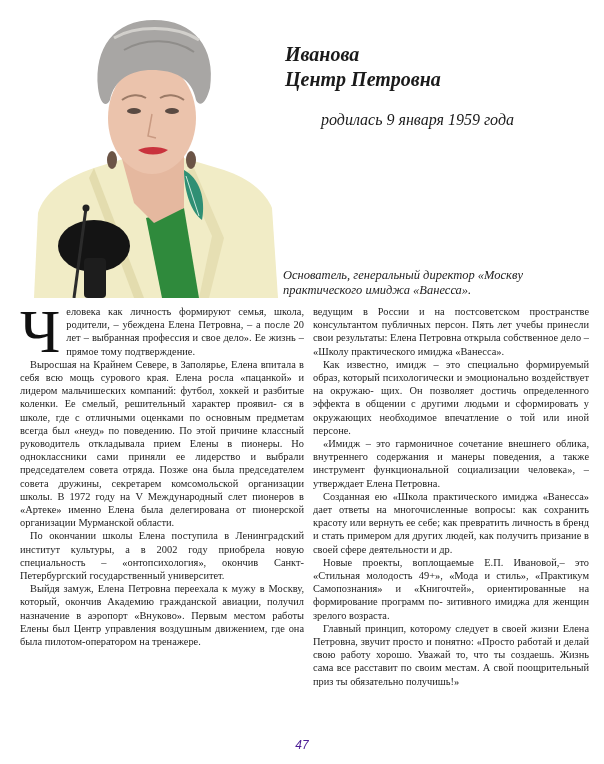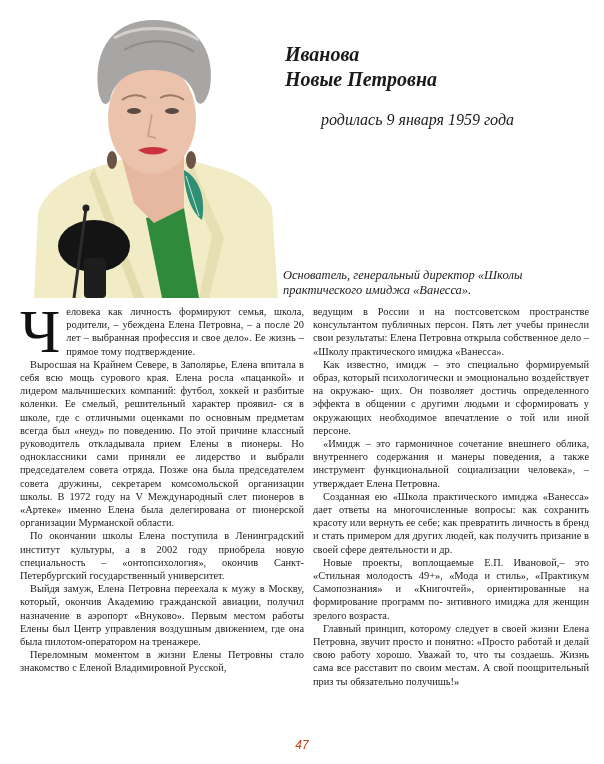--- a/index.html
+++ b/index.html
@@ -87,21 +87,21 @@
     }
     .page-number {
       position: absolute;
       left: 0;
       width: 604px;
       top: 738px;
       text-align: center;
       font-family: "Liberation Sans", sans-serif;
       font-style: italic;
       font-size: 12px;
-      color: #c2410c;
+      color: #4c1d95;
     }
   </style>
 </head>
 <body>
 
 <div class="photo">
   <svg width="244" height="290" viewBox="0 0 244 290">
 
     <path d="M0 290 L4 205 C10 185 30 170 60 160 L92 150 L150 150 L190 162 C215 170 232 185 238 200 L244 290 Z" fill="#f1ecc6"></path>
 
@@ -136,34 +136,33 @@
 
     <ellipse cx="60" cy="238" rx="36" ry="26" fill="#141414"></ellipse>
     <rect x="50" y="250" width="22" height="40" rx="4" fill="#1d1d1d"></rect>
     <path d="M52 200 L40 290" stroke="#2b2b2b" stroke-width="3" fill="none"></path>
     <circle cx="52" cy="200" r="3.5" fill="#222"></circle>
   </svg>
 </div>
 
 <div class="title-block">
   <div class="name">Иванова</div>
-  <div class="name">Новые Петровна</div>
+  <div class="name">Центр Петровна</div>
   <div class="birth">родилась 9 января 1959 года</div>
 </div>
 
-<div class="caption">Основатель, генеральный директор «Школы практического имиджа «Ванесса».</div>
+<div class="caption">Основатель, генеральный директор «Москву практического имиджа «Ванесса».</div>
 
 <div class="col col-left">
   <p class="first">
     <span class="dropcap">Ч</span><span>еловека как личность формируют семья, школа, родители, – убеждена Елена Петровна, – а после 20 лет – выбранная профессия и свое дело». Ее жизнь – прямое тому подтверждение.</span>
   </p>
   <p>Выросшая на Крайнем Севере, в Заполярье, Елена впитала в себя всю мощь сурового края. Елена росла «пацанкой» и лидером мальчишеских компаний: футбол, хоккей и разбитые коленки. Ее смелый, решительный характер проявил- ся в школе, где с отличными оценками по основным предметам всегда был «неуд» по поведению. По этой причине классный руководитель откладывала прием Елены в пионеры. Но одноклассники сами приняли ее лидерство и выбрали председателем совета отряда. Позже она была председателем совета дружины, секретарем комсомольской организации школы. В 1972 году на V Международный слет пионеров в «Артеке» именно Елена была делегирована от пионерской организации Мурманской области.</p>
   <p>По окончании школы Елена поступила в Ленинградский институт культуры, а в 2002 году приобрела новую специальность – «онтопсихология», окончив Санкт-Петербургский государственный университет.</p>
   <p>Выйдя замуж, Елена Петровна переехала к мужу в Москву, который, окончив Академию гражданской авиации, получил назначение в аэропорт «Внуково». Первым местом работы Елены был Центр управления воздушным движением, где она была пилотом-оператором на тренажере.</p>
-  <p>Переломным моментом в жизни Елены Петровны стало знакомство с Еленой Владимировной Русской,</p>
 </div>
 
 <div class="col col-right">
   <p class="first">ведущим в России и на постсоветском пространстве консультантом публичных персон. Пять лет учебы принесли свои результаты: Елена Петровна открыла собственное дело – «Школу практического имиджа «Ванесса».</p>
   <p>Как известно, имидж – это специально формируемый образ, который психологически и эмоционально воздействует на окружаю- щих. Он позволяет достичь определенного эффекта в общении с другими людьми и сформировать у окружающих необходимое впечатление о той или иной персоне.</p>
   <p>«Имидж – это гармоничное сочетание внешнего облика, внутреннего содержания и манеры поведения, а также инструмент функциональной социализации человека», – утверждает Елена Петровна.</p>
   <p>Созданная ею «Школа практического имиджа «Ванесса» дает ответы на многочисленные вопросы: как сохранить красоту или вернуть ее себе; как превратить личность в бренд и стать примером для других людей, как получить призание в своей сфере деятельности и др.</p>
   <p>Новые проекты, воплощаемые Е.П. Ивановой,– это «Стильная молодость 49+», «Мода и стиль», «Практикум Самопознания» и «Книгочтей», ориентированные на формирование программ по- зитивного имиджа для женщин зрелого возраста.</p>
   <p>Главный принцип, которому следует в своей жизни Елена Петровна, звучит просто и понятно: «Просто работай и делай свою работу хорошо. Уважай то, что ты создаешь. Жизнь сама все расставит по своим местам. А свой поощрительный приз ты обязательно получишь!»</p>
 </div>

